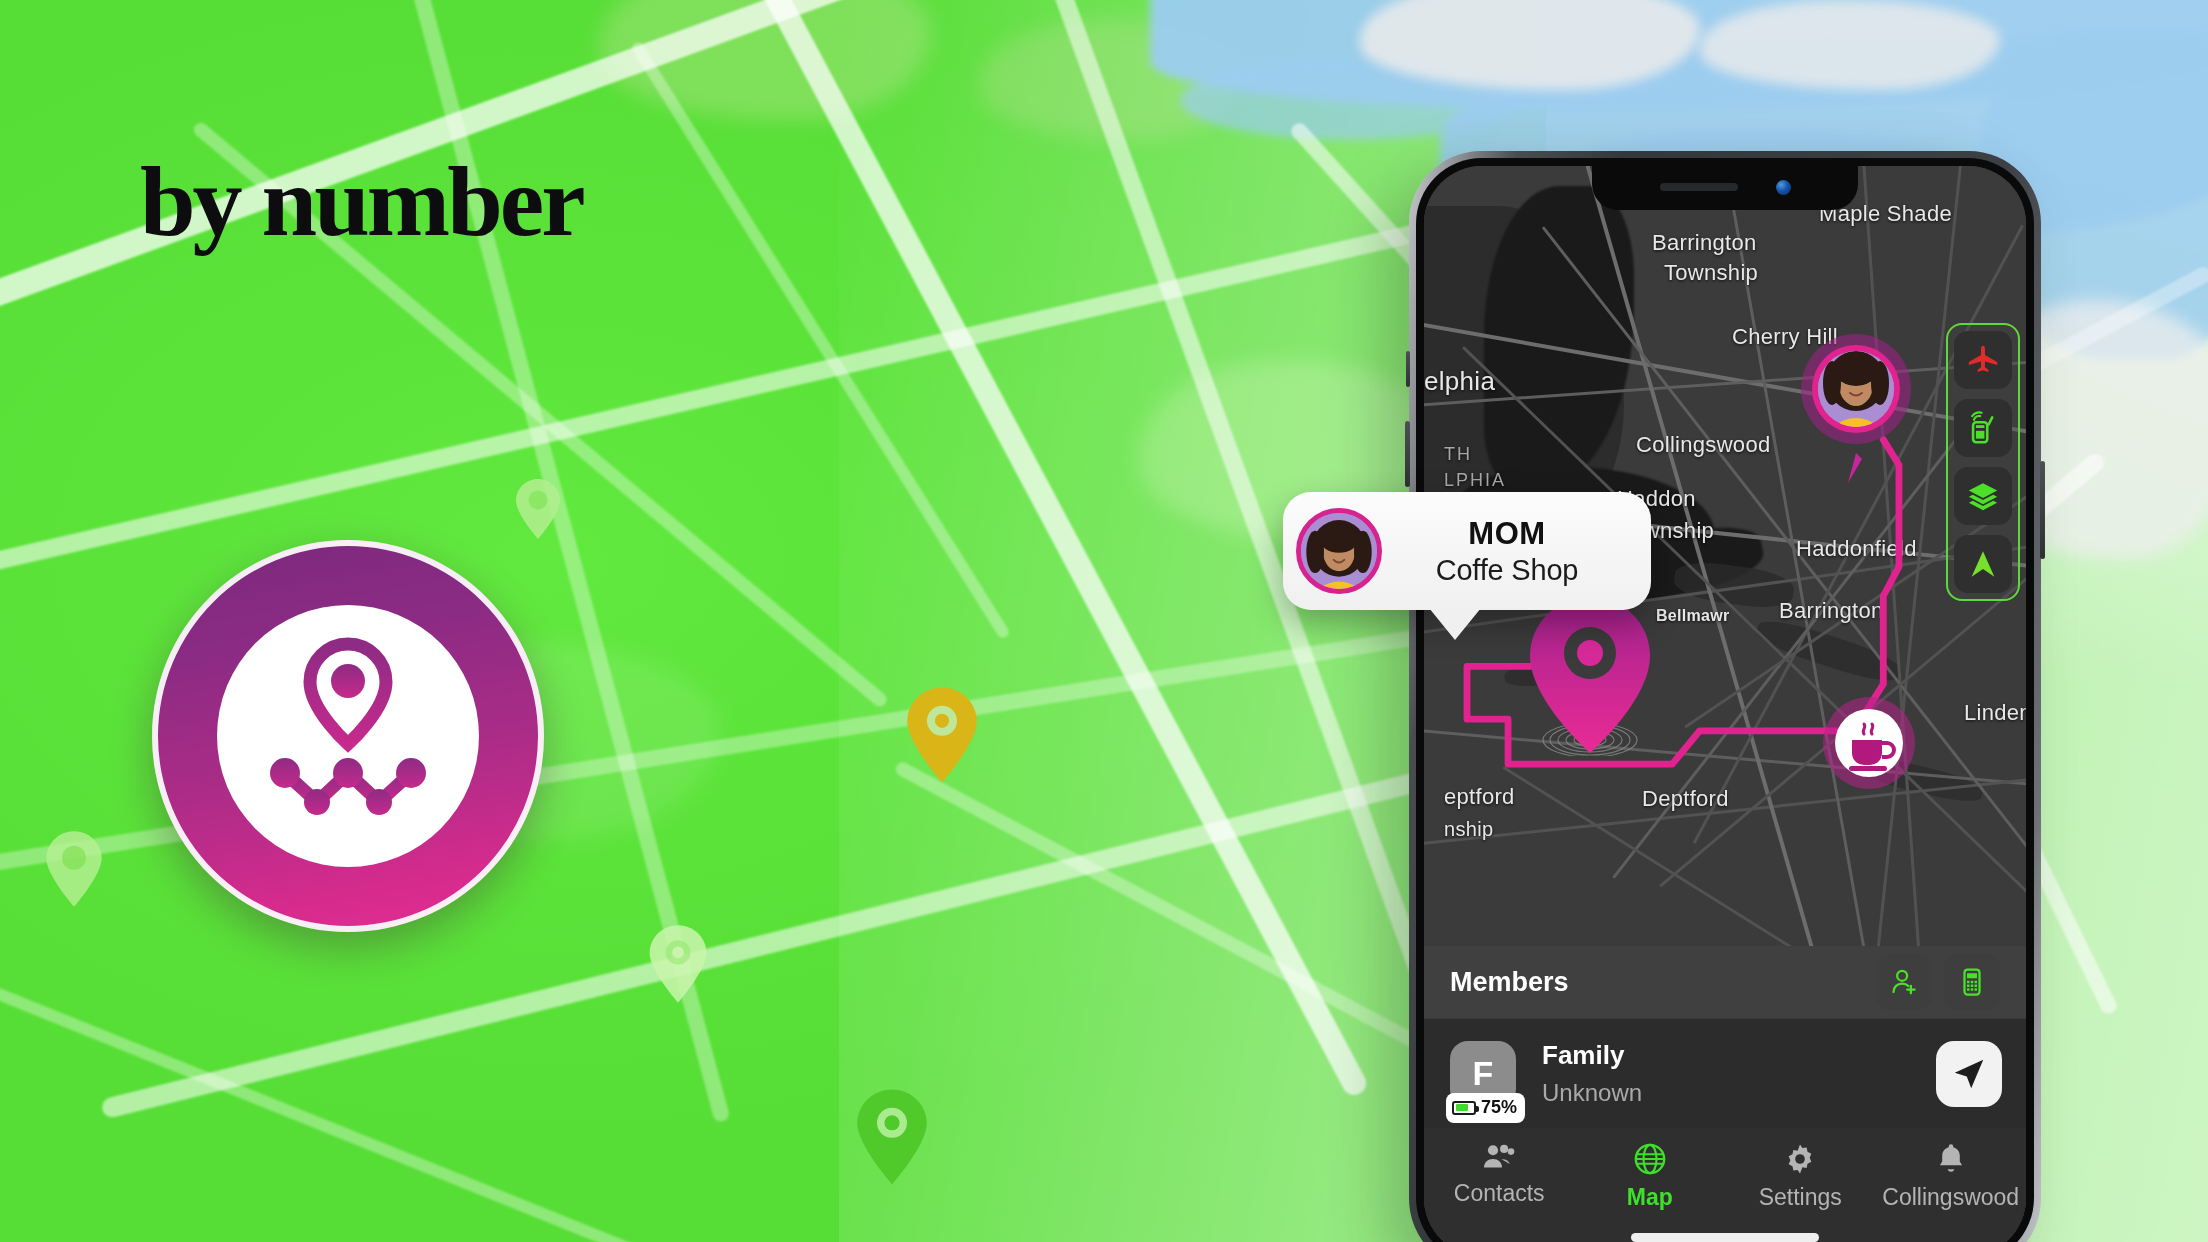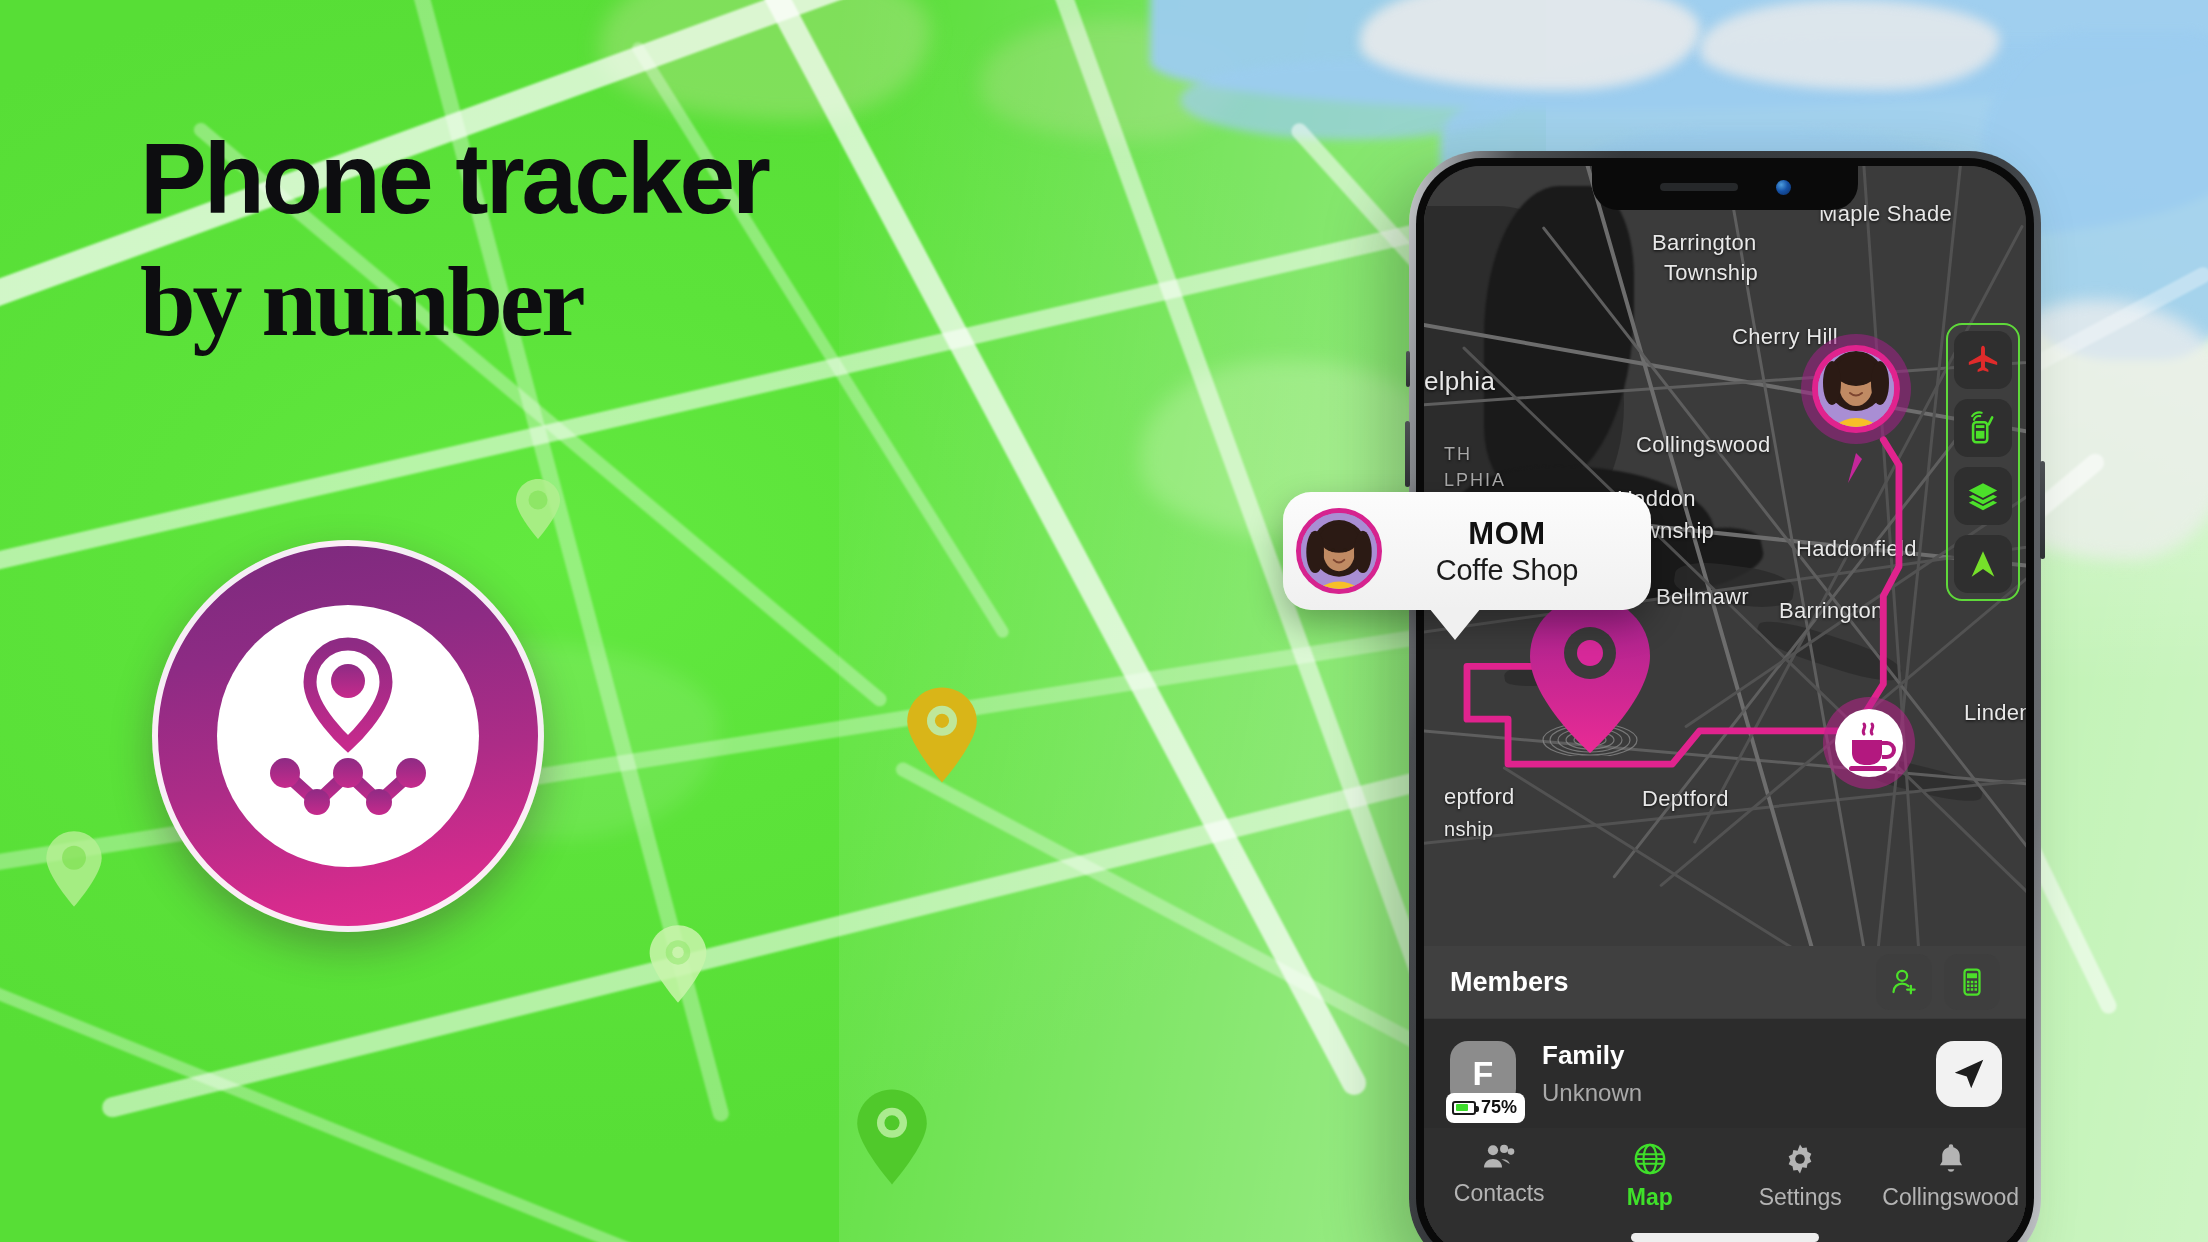--- a/index.html
+++ b/index.html
@@ -260,21 +260,20 @@
   <div class="bgpin" style="left:855px;top:1088px;">
     <svg width="74" height="98" viewBox="0 0 46 62">
         <path d="M23 1C11 1 1 10.6 1 22.5 1 36 23 61 23 61s22-25 22-38.5C45 10.6 35 1 23 1z" fill="#50c92b"></path>
         <circle cx="23" cy="22" r="9.5" fill="#abeb8f"></circle>
         <circle cx="23" cy="22" r="4.8" fill="#50c92b"></circle>
       </svg>
   </div>
 </div>
 
 <h1 id="headline">
-  <span class="l1">Phone tracker</span>
   <span class="l2">by number</span>
 </h1>
 
 <div id="logo-wrap">
   <div id="logo-ring"></div>
   <div id="logo-inner">
     <svg width="210" height="200" viewBox="0 0 210 200">
       <defs>
         <linearGradient id="lg" x1="0" y1="0" x2="0" y2="1">
           <stop offset="0" stop-color="#8e2b84"></stop>
@@ -334,21 +333,21 @@
         <div id="map-labels">
             <div class="mlabel" style="left: 228px; top: 64px; font-size: 22px;">Barrington</div>
             <div class="mlabel" style="left: 240px; top: 94px; font-size: 22px;">Township</div>
             <div class="mlabel" style="left: 395px; top: 35px; font-size: 22px;">Maple Shade</div>
             <div class="mlabel" style="left: 308px; top: 158px; font-size: 22px;">Cherry Hill</div>
             <div class="mlabel" style="left: 212px; top: 266px; font-size: 22px;">Collingswood</div>
             <div class="mlabel" style="left: 0px; top: 200px; font-size: 26px;">elphia</div>
             <div class="mlabel" style="left: 193px; top: 320px; font-size: 22px;">Haddon</div>
             <div class="mlabel" style="left: 196px; top: 352px; font-size: 22px;">Township</div>
             <div class="mlabel" style="left: 372px; top: 370px; font-size: 22px;">Haddonfield</div>
-            <div class="mlabel" style="left: 232px; top: 418px; font-size: 22px;">Bellmawr</div>
+            <div class="mlabel" style="left: 232px; top: 441px; font-size: 16px; font-weight: bold;">Bellmawr</div>
             <div class="mlabel" style="left: 355px; top: 432px; font-size: 22px;">Barrington</div>
             <div class="mlabel" style="left: 540px; top: 534px; font-size: 22px;">Linden</div>
             <div class="mlabel" style="left: 218px; top: 620px; font-size: 22px;">Deptford</div>
             <div class="mlabel" style="left: 20px; top: 618px; font-size: 22px;">eptford</div>
             <div class="mlabel" style="left: 20px; top: 652px; font-size: 20px;">nship</div>
             <div class="mlabel sm" style="left: 20px; top: 278px;">TH</div>
             <div class="mlabel sm" style="left: 20px; top: 304px;">LPHIA</div>
           </div>
 
         <svg id="routeSvg" viewBox="0 0 616 760" preserveAspectRatio="none">

